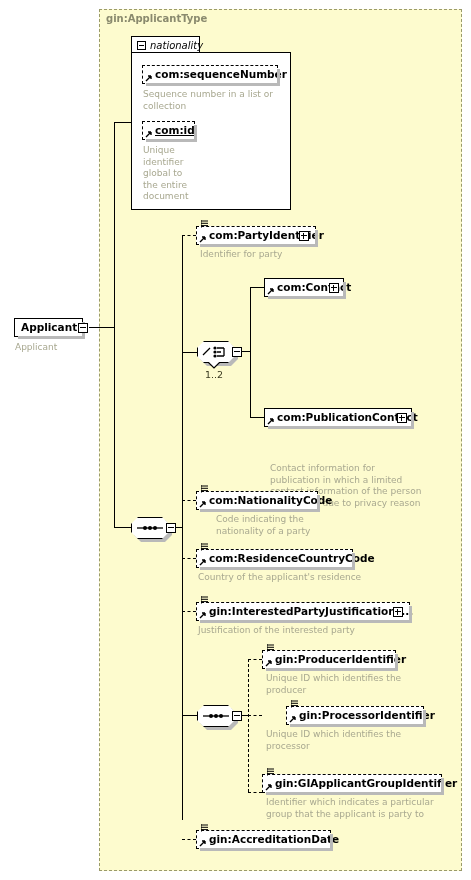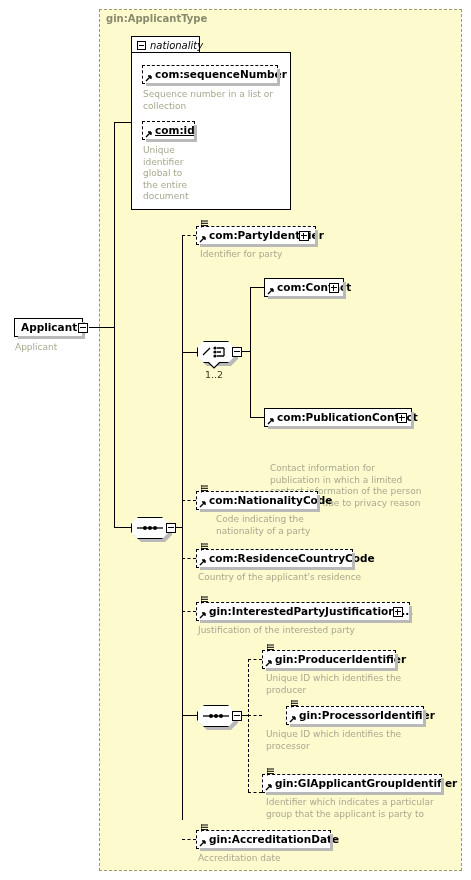--- a/index.html
+++ b/index.html
@@ -408,15 +408,14 @@
     <div class="shadow-r"></div>
     <svg class="list-glyph" viewBox="0 0 7 8">
       <path d="M0 1 H7 M0 3.3 H7 M0 5.6 H7" stroke="#000" stroke-width="1" fill="none"></path>
       <path d="M0 0 V8" stroke="#000" stroke-width="1"></path>
     </svg>
     <svg class="arrow-glyph" viewBox="0 0 8 8">
       <path d="M1 7 L6 2 M6 2 L3 2 M6 2 L6 5" stroke="#000" stroke-width="1.4" fill="none"></path>
     </svg>
     <span class="lbl">gin:AccreditationDate</span>
   </div>
-  <div class="annot" style="left:198px;top:853px;width:160px;">Accreditation date</div>
 
 </div>
 
 </body></html>

